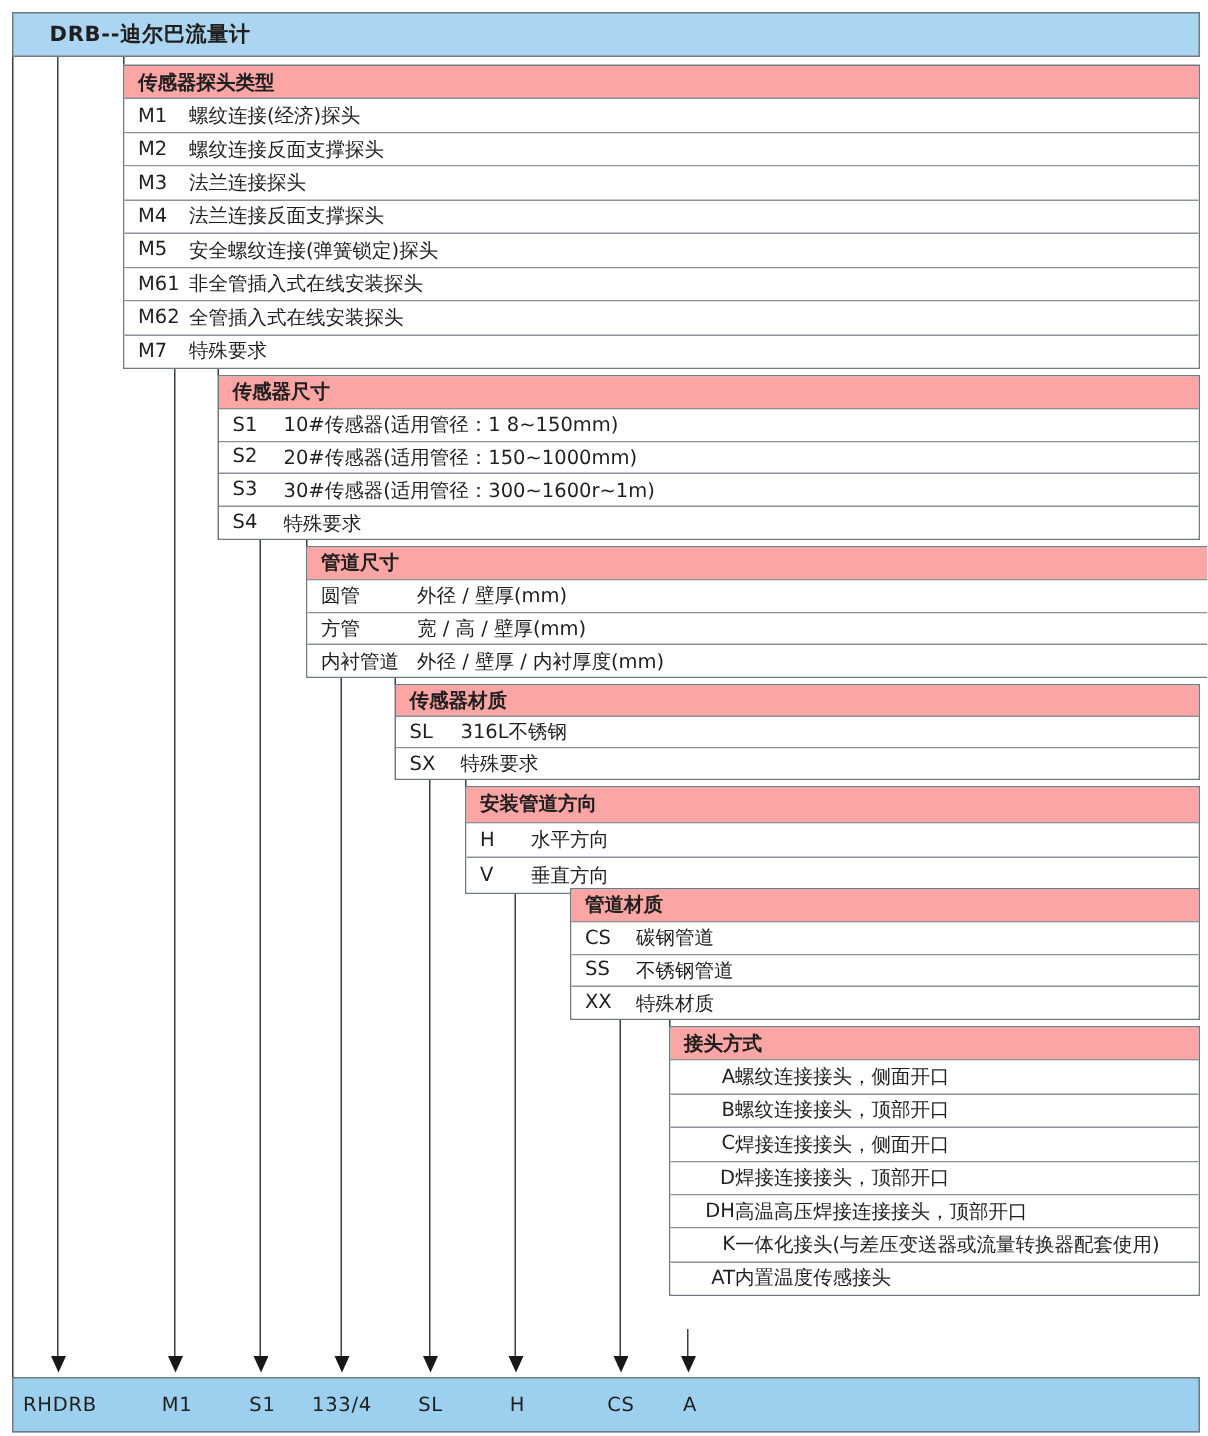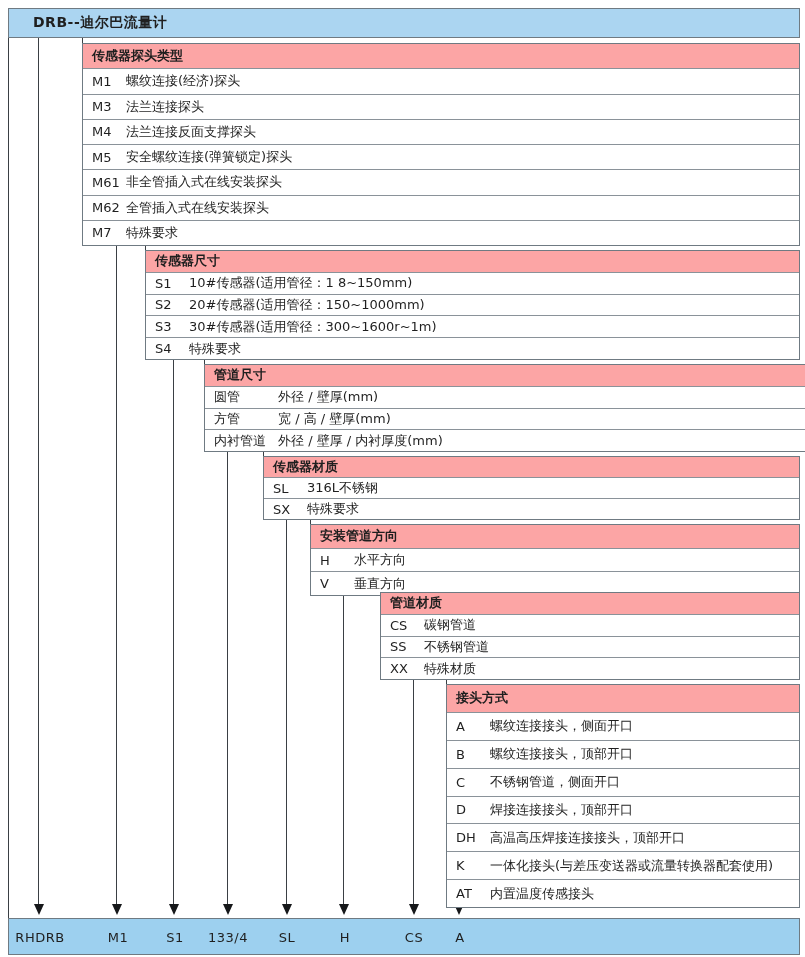--- a/index.html
+++ b/index.html
@@ -79,20 +79,24 @@
 
   <div class="section" style="left:82px;top:43px;width:718px;height:203px;">
     <div class="row head">
         <span>传感器探头类型</span>
       </div>
     <div class="row">
         <span class="code">M1</span>
         <span>螺纹连接(经济)探头</span>
       </div>
     <div class="row">
+        <span class="code">M2</span>
+        <span>螺纹连接反面支撑探头</span>
+      </div>
+    <div class="row">
         <span class="code">M3</span>
         <span>法兰连接探头</span>
       </div>
     <div class="row">
         <span class="code">M4</span>
         <span>法兰连接反面支撑探头</span>
       </div>
     <div class="row">
         <span class="code">M5</span>
         <span>安全螺纹连接(弹簧锁定)探头</span>
@@ -190,35 +194,35 @@
     <div class="row">
         <span class="code">SS</span>
         <span>不锈钢管道</span>
       </div>
     <div class="row">
         <span class="code">XX</span>
         <span>特殊材质</span>
       </div>
   </div>
 
-  <div class="section" style="left:446px;top:684px;width:354px;height:224px;">
+  <div class="section" style="left:446px;top:684px;width:354px;height:180px;text-align:right;">
     <div class="row head">
         <span>接头方式</span>
       </div>
     <div class="row">
         <span class="code">A</span>
         <span>螺纹连接接头，侧面开口</span>
       </div>
     <div class="row">
         <span class="code">B</span>
         <span>螺纹连接接头，顶部开口</span>
       </div>
     <div class="row">
         <span class="code">C</span>
-        <span>不锈钢管道，侧面开口</span>
+        <span>焊接连接接头，侧面开口</span>
       </div>
     <div class="row">
         <span class="code">D</span>
         <span>焊接连接接头，顶部开口</span>
       </div>
     <div class="row">
         <span class="code">DH</span>
         <span>高温高压焊接连接接头，顶部开口</span>
       </div>
     <div class="row">

